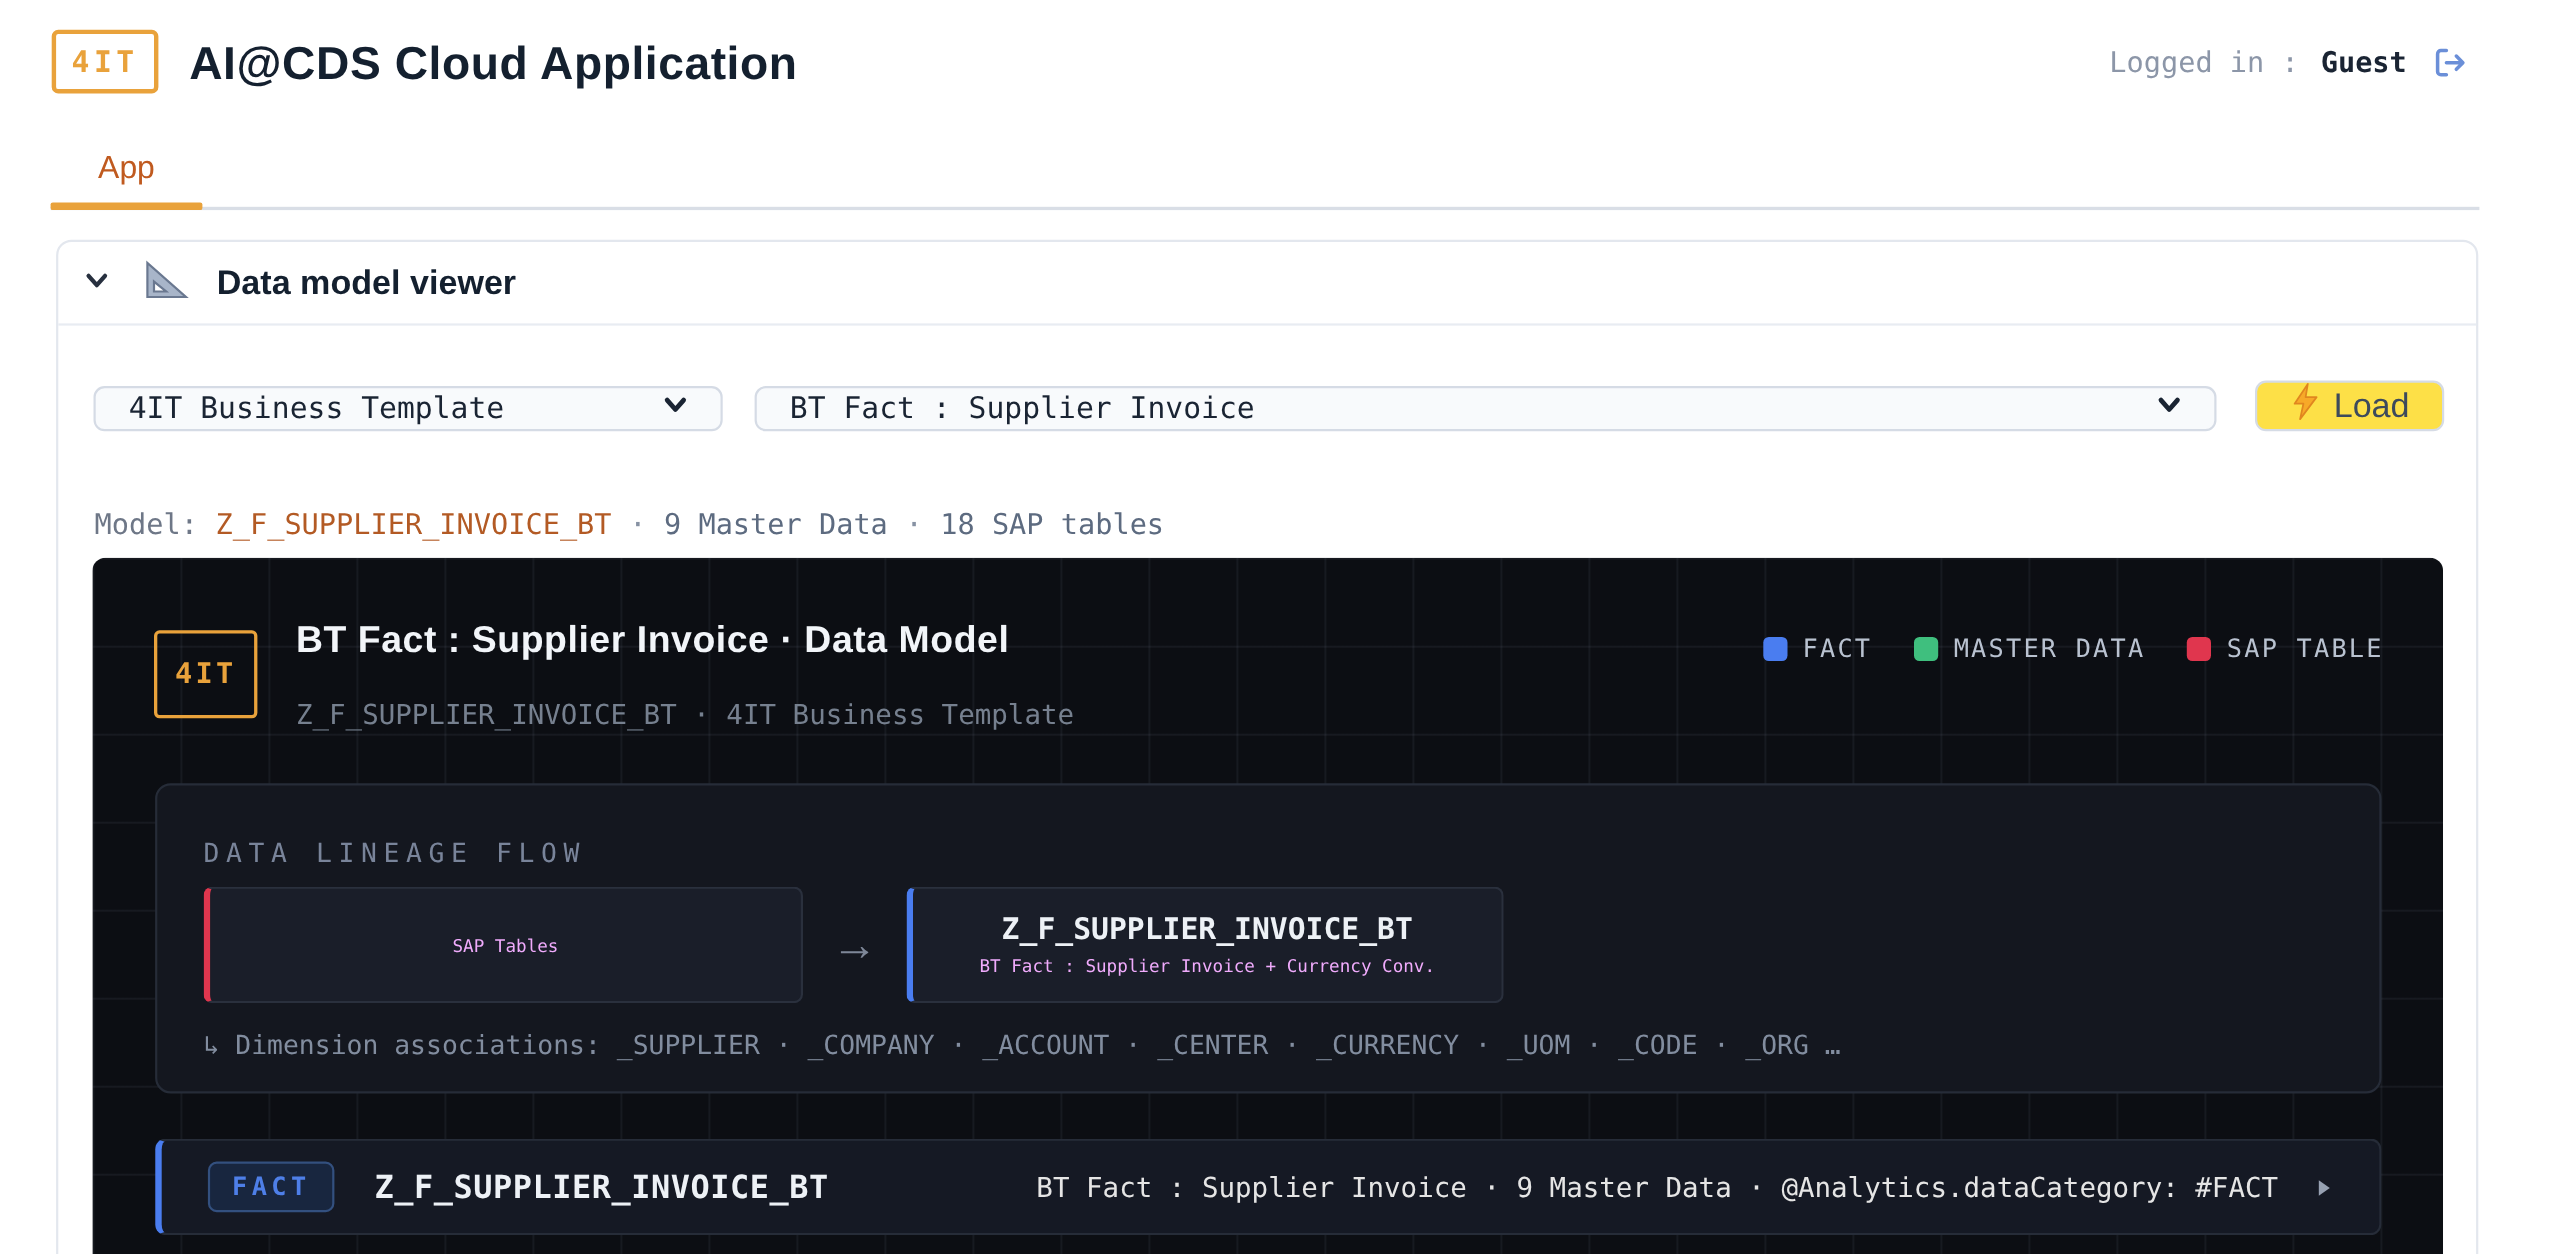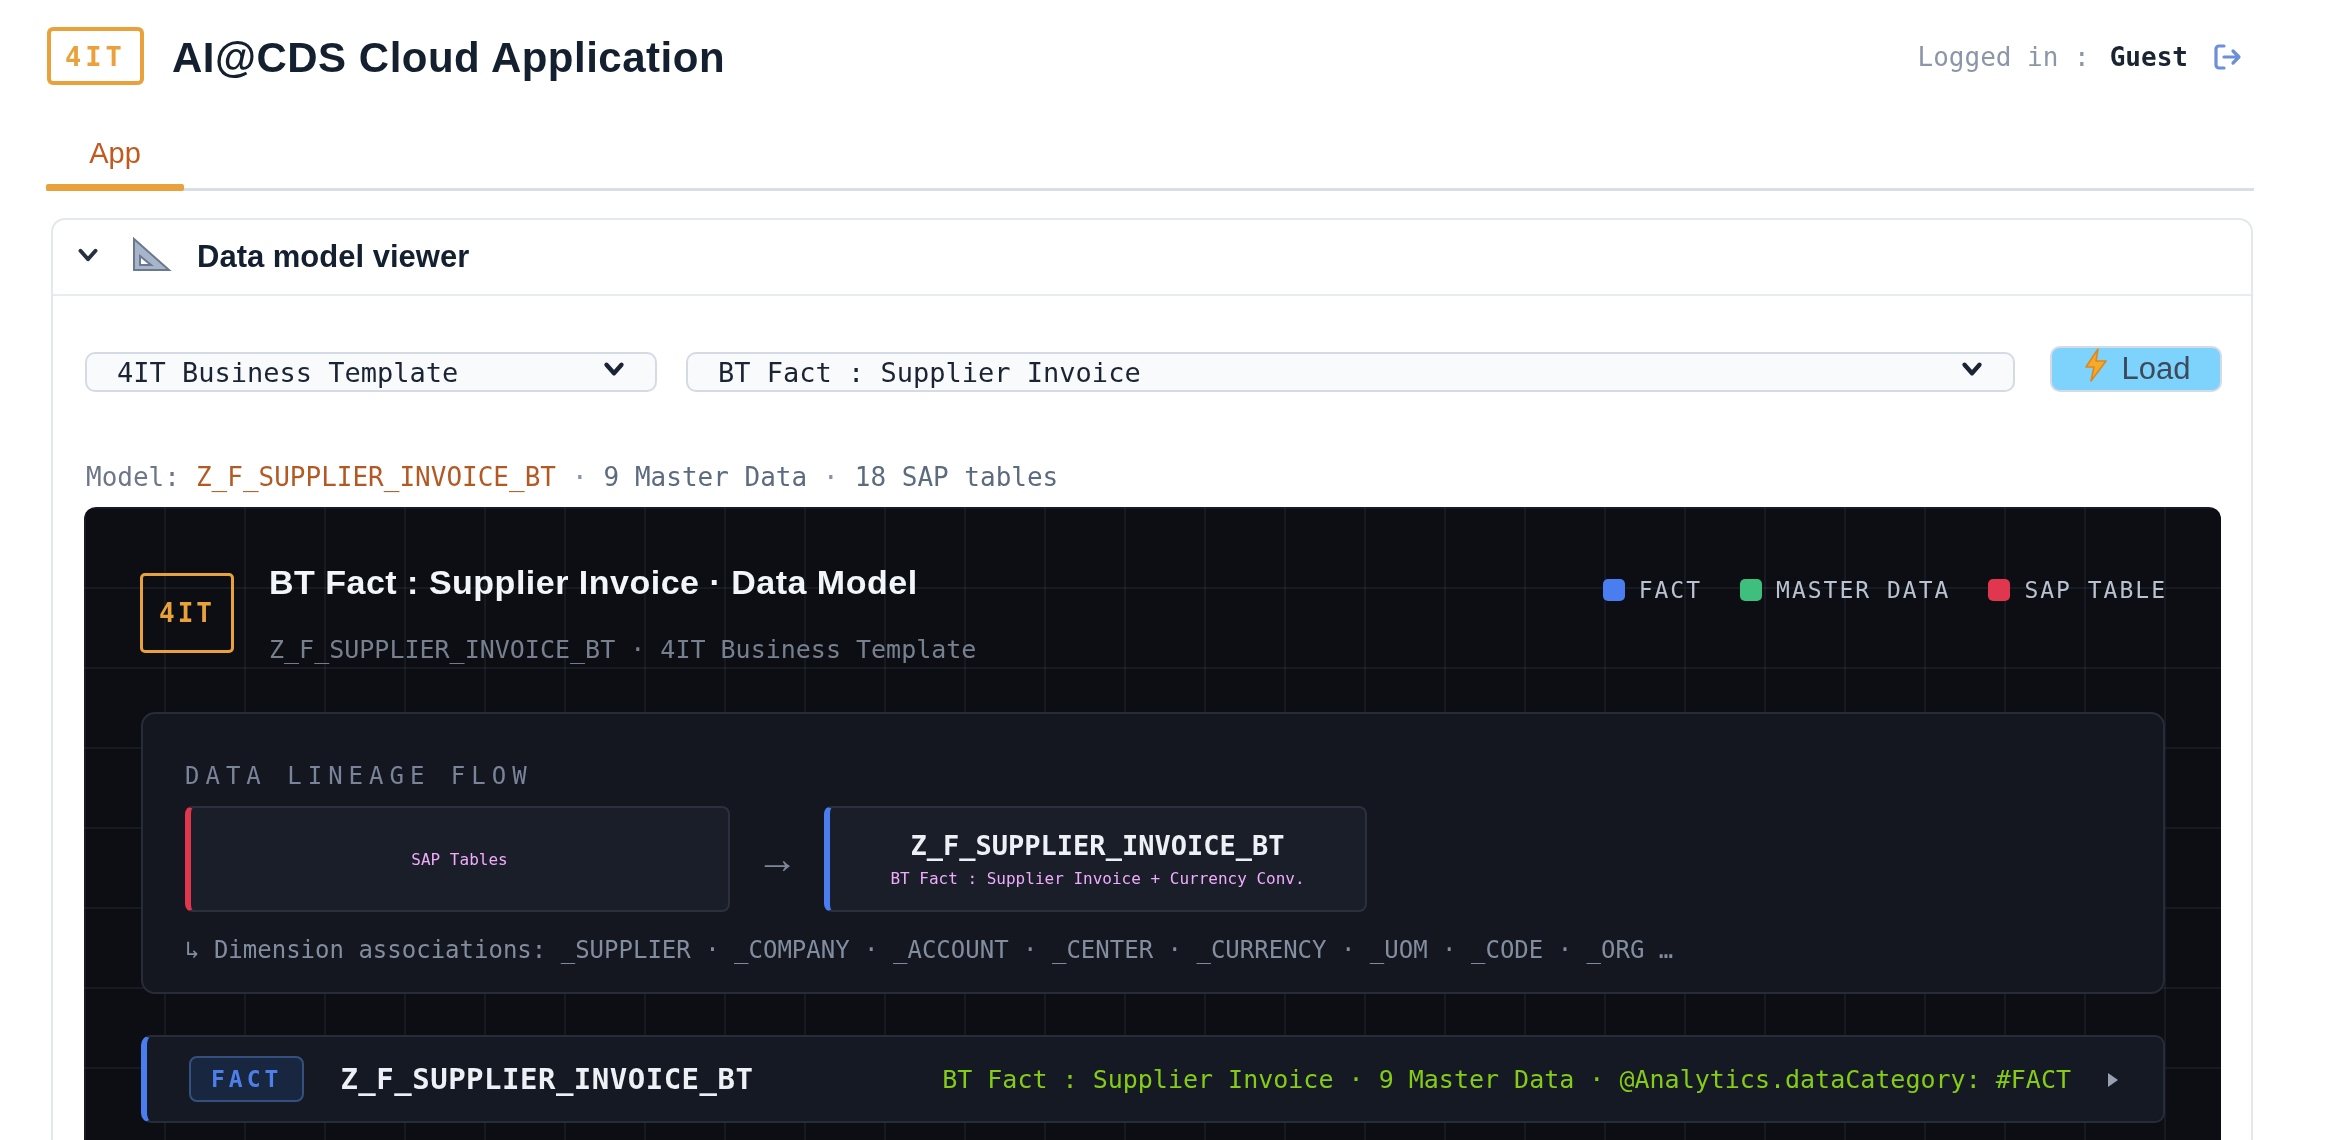--- a/index.html
+++ b/index.html
@@ -63,21 +63,21 @@
     display:flex; align-items:flex-end;
   }
   .dropdown {
     background:#F8FAFC; border:2px solid #D5DBE5; border-radius:10px;
     display:flex; align-items:center; justify-content:space-between;
     padding:0 26px 0 30px; font-size:27px; color:#1A2433; cursor:pointer;
   }
   .dd-model { width:572px; margin-right:29px; }
   .dd-view  { width:1329px; margin-right:35px; }
   .load-btn {
-    width:172px; background:#7dd3fc; border:2px solid #D5DBE5; border-radius:10px;
+    width:172px; background:#fde047; border:2px solid #D5DBE5; border-radius:10px;
     display:flex; align-items:center; justify-content:center; gap:12px;
     font-size:31px; color:#3D4A5C; cursor:pointer;
   }
 
   .model-line {
     position:absolute; left:33px; top:242px; font-size:26px;
     display:flex; align-items:flex-end; gap:16px; white-space:pre;
   }
   .model-label { color:#6E7787; }
   .model-name  { color:#B35A24; }
@@ -150,21 +150,21 @@
     border-radius:10px; display:flex; align-items:center;
     padding:0 44px 0 42px; cursor:pointer;
   }
   .fact-badge {
     background:#18263F; border:2px solid #33507F; border-radius:8px;
     color:#4E7FE8; font-weight:bold; font-size:23px; letter-spacing:4px;
     padding:8px 20px; margin-right:36px;
   }
   .fact-name { color:#EDF1F6; font-size:29px; font-weight:bold; letter-spacing:0.5px; }
   .fact-details {
-    margin-left:auto; color:#84cc16; font-size:25px; white-space:nowrap;
+    margin-left:auto; color:#e5e5e5; font-size:25px; white-space:nowrap;
     display:flex; align-items:center; gap:36px;text-align:center;
   }
 </style>
 </head>
 <body>
 
 <div class="logo-badge mono">4IT</div>
 <div class="app-title">AI@CDS Cloud Application</div>
 
 <div class="login-area mono">

